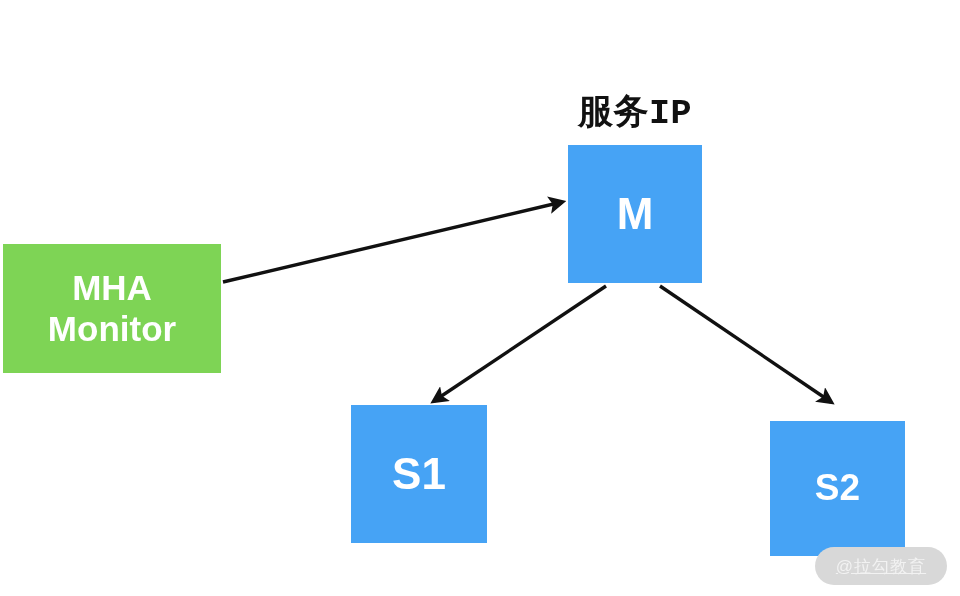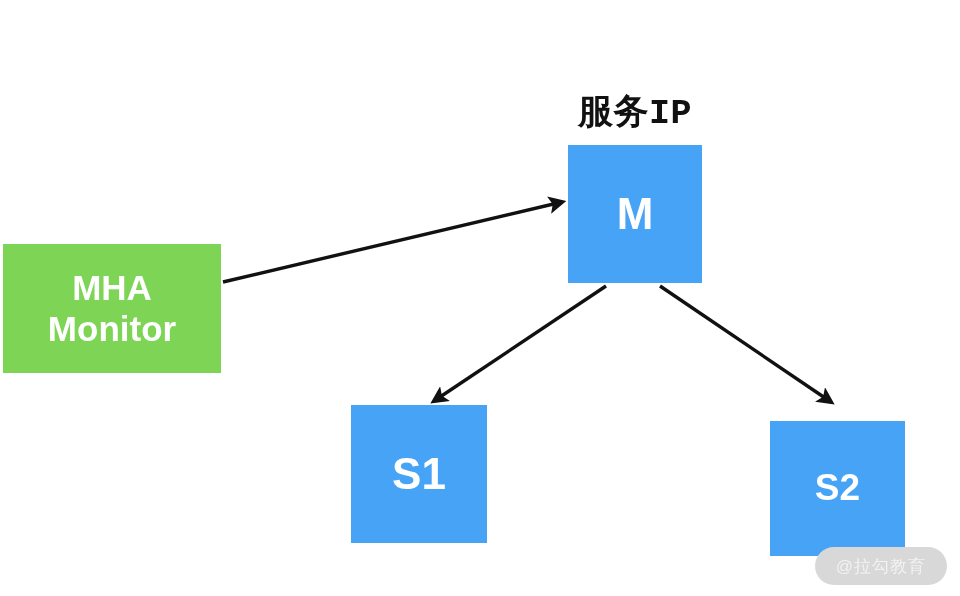--- a/index.html
+++ b/index.html
@@ -93,20 +93,21 @@
     width: 132px;
     height: 38px;
     border-radius: 19px;
     background: #d8d8d8;
     display: flex;
     align-items: center;
     justify-content: center;
     color: #f2f2f2;
     font-size: 17px;
     letter-spacing: 1px;
+    text-decoration: underline;
   }
 </style>
 </head>
 <body>
 
 <div id="canvas">
 
   <svg id="arrow-layer" viewBox="0 0 960 596" width="960" height="596" xmlns="http://www.w3.org/2000/svg">
     <defs>
       <marker id="arrowhead" markerWidth="5.2" markerHeight="5.2" refX="3.9" refY="2.6" orient="auto" markerUnits="strokeWidth">

